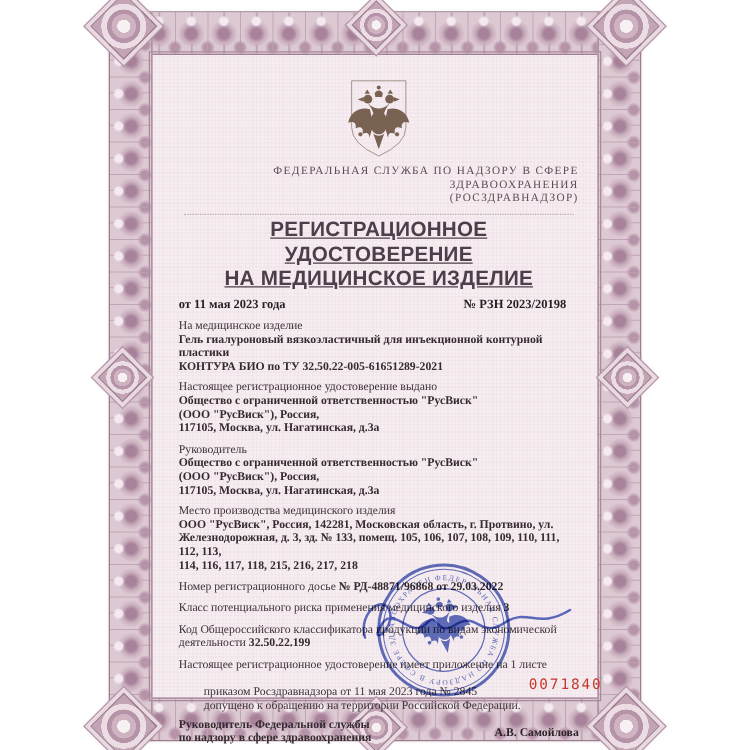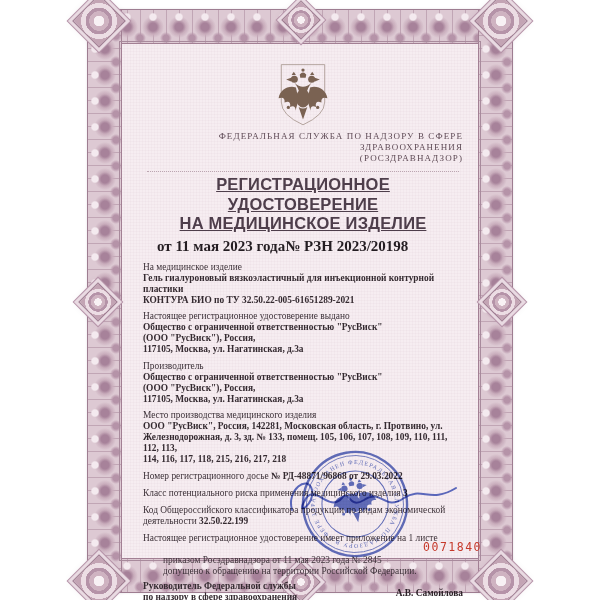--- a/index.html
+++ b/index.html
@@ -53,22 +53,22 @@
   .med.eleft{left:-4px;top:calc(50% - 13px);}
   .med.eright{right:-4px;top:calc(50% - 13px);}
   
   .content{position:absolute;left:33px;top:33px;right:33px;bottom:33px;
     padding:8px 16px 0 22px;color:#3c3138;}
   .emblem{display:block;margin:12px auto 4px;width:56px;height:64px;}
   .agency{text-align:right;font-size:9px;letter-spacing:1.1px;line-height:11px;color:#5f4b56;}
   .sep{border:0;border-top:1px dotted #bca6b1;margin:7px 4px 3px;}
   .title{text-align:center;font-family:"Liberation Sans", sans-serif;font-weight:bold;
     font-size:16.5px;line-height:19.5px;color:#4e3e4b;letter-spacing:.2px;text-decoration:underline;}
-  .issue-row{display:flex;margin:4px 10px 0 14px;
-    font-weight:bold;font-size:15px;color:#241d22;}
+  .issue-row{display:flex;justify-content:space-between;margin:4px 10px 0 0;
+    font-weight:bold;font-size:10px;color:#241d22;}
   .bodytext{font-size:9.4px;line-height:11px;margin-top:7px;}
   .sec{margin-bottom:5.5px;}
   .sec .val{font-weight:bold;color:#342a30;}
   .field{margin-bottom:6px;}
   .field strong{color:#342a30;}
   .order{margin-top:11px;margin-left:20px;}
   .signer-row{display:flex;justify-content:space-between;align-items:flex-end;margin-top:4px;}
   .signer-title{font-weight:bold;color:#342a30;}
   .signer-name{font-weight:bold;color:#2c2228;margin-bottom:4px;}
   .serial{position:absolute;right:30px;bottom:38px;
@@ -151,21 +151,21 @@
       </div>
 
       <div class="sec">
         <div>Настоящее регистрационное удостоверение выдано</div>
         <div class="val">Общество с ограниченной ответственностью "РусВиск"</div>
         <div class="val">(ООО "РусВиск"), Россия,</div>
         <div class="val">117105, Москва, ул. Нагатинская, д.3а</div>
       </div>
 
       <div class="sec">
-        <div>Производитель</div>
+        <div>Руководитель</div>
         <div class="val">Общество с ограниченной ответственностью "РусВиск"</div>
         <div class="val">(ООО "РусВиск"), Россия,</div>
         <div class="val">117105, Москва, ул. Нагатинская, д.3а</div>
       </div>
 
       <div class="sec">
         <div>Место производства медицинского изделия</div>
         <div class="val">ООО "РусВиск", Россия, 142281, Московская область, г. Протвино, ул.</div>
         <div class="val">Железнодорожная, д. 3, зд. № 133, помещ. 105, 106, 107, 108, 109, 110, 111, 112, 113,</div>
         <div class="val">114, 116, 117, 118, 215, 216, 217, 218</div>

